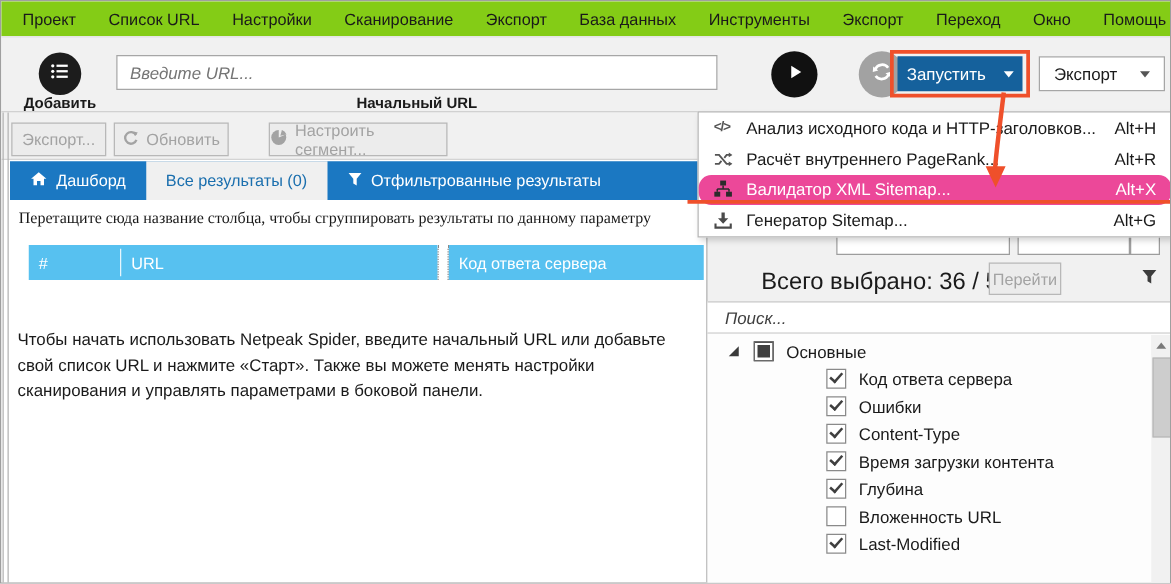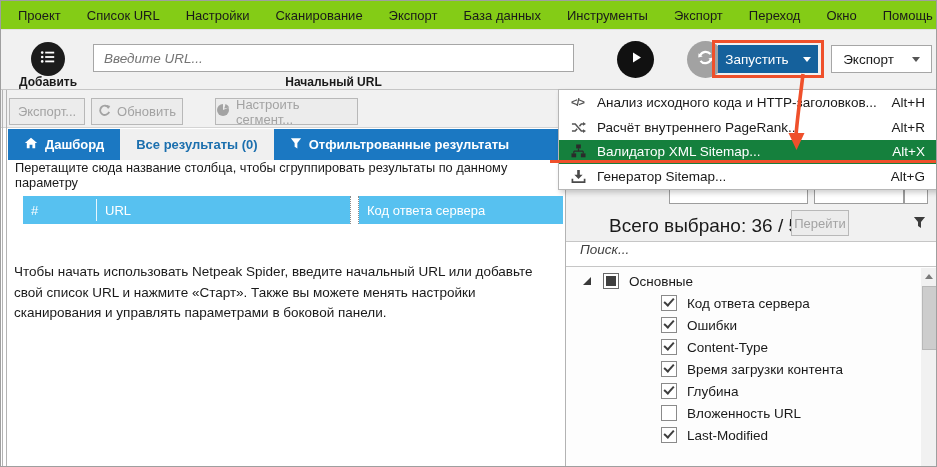--- a/index.html
+++ b/index.html
@@ -31,43 +31,43 @@
 
   
   .actionbar{left:0;top:89px;width:100%;height:38px;background:#f1f1f1;border-bottom:1px solid #d4d4d4;}
   .dis-btn{background:#ececec;border:1px solid #b8b8b8;color:#a3a3a3;font-size:13px;
            display:flex;align-items:center;justify-content:center;gap:6px;}
 
   
   .vline{width:1px;background:#b3b3b3;}
 
   
-  .tabstrip{left:7px;top:128px;width:555px;height:31px;background:#1b78c2;display:flex;align-items:stretch;font-weight:bold;}
+  .tabstrip{left:7px;top:128px;width:555px;height:31px;background:#1b78c2;display:flex;align-items:stretch;}
   .tab{display:flex;align-items:center;gap:7px;padding:0 16px;font-size:13px;color:#fff;white-space:nowrap;}
   .tab.active{background:#f0f0f0;color:#1b6fae;}
 
   .hint-row{left:7px;top:159px;width:555px;height:29px;background:#fff;display:flex;align-items:center;
-            padding-left:7px;font-size:12.8px;color:#1a1a1a;}
+            padding-left:7px;font-size:12.8px;color:#1a1a1a;font-family:Liberation Serif, serif;}
 
   
   .thead{left:22px;top:195px;width:540px;height:28px;background:#57c1f0;color:#fff;font-size:13px;}
   .thead .col{position:absolute;top:0;height:100%;display:flex;align-items:center;padding-left:8px;}
   .col-sep{position:absolute;top:3px;bottom:3px;width:1px;background:#fff;opacity:.85;}
   .dot-sep{position:absolute;top:0;bottom:0;left:327px;width:7px;background:#fff;
            border-left:1px dotted #8a8a8a;border-right:1px dotted #8a8a8a;}
 
   .empty-text{left:13px;top:261px;width:532px;font-size:13.5px;line-height:20.5px;color:#1a1a1a;}
 
   
   .sidebar-bg{left:564px;top:89px;width:373px;height:378px;background:#f1f1f1;border-left:1px solid #b3b3b3;}
   .partial-box{background:#fff;border:1px solid #9d9d9d;z-index:1;}
   .summary{left:608px;top:214px;font-size:19px;color:#1a1a1a;z-index:1;}
   .go-btn{left:790px;top:209px;width:58px;height:26px;z-index:1;}
   .search-box{left:565px;top:240px;width:372px;height:26px;background:#fff;border-top:1px solid #c6c6c6;
-              border-bottom:1px solid #c6c6c6;display:flex;padding-left:14px;
+              border-bottom:1px solid #c6c6c6;display:flex;align-items:center;padding-left:14px;
               font-style:italic;font-size:13.5px;color:#3f3f3f;z-index:1;}
   .tree-bg{left:565px;top:266px;width:372px;height:201px;background:#fdfdfd;z-index:1;}
   .scrollbar{left:920px;top:267px;width:16px;height:200px;background:#f1f1f1;z-index:2;}
   .sb-btn{width:16px;height:16px;display:flex;align-items:center;justify-content:center;background:#f1f1f1;}
   .sb-up{width:0;height:0;border-left:4px solid transparent;border-right:4px solid transparent;
          border-bottom:5px solid #7a7a7a;}
   .sb-thumb{position:absolute;top:18px;left:1px;width:14px;height:62px;background:#cdcdcd;border:1px solid #b8b8b8;}
 
   .group-row{left:565px;top:269px;width:350px;height:22px;display:flex;align-items:center;z-index:1;}
   .expander{width:0;height:0;border-bottom:8px solid #3a3a3a;border-left:8px solid transparent;
@@ -80,21 +80,21 @@
   .tree-list{left:565px;top:291px;width:350px;z-index:1;}
   .tree-row{display:flex;align-items:center;height:22px;padding-left:95px;}
 
   
   .menu{left:557px;top:88px;width:380px;height:101px;background:#fff;border:1px solid #b6b6b6;
         box-shadow:2px 3px 5px rgba(0,0,0,.18);z-index:20;display:flex;flex-direction:column;}
   .menu-item{height:24.75px;display:flex;align-items:center;padding:0 12px 0 12px;font-size:13.5px;color:#1a1a1a;}
   .menu-item .micon{width:26px;display:flex;align-items:center;flex:0 0 auto;color:#555;}
   .menu-item .mlabel{flex:1;}
   .menu-item .mshort{margin-left:8px;}
-  .menu-item.highlighted{background:#15803d;color:#fff;}
+  .menu-item.highlighted{background:#ec4899;color:#fff;border-radius:10px;}
   .code-glyph{font-size:11px;font-weight:bold;letter-spacing:-1px;color:#555;}
 
   .red-underline{left:549px;top:158.5px;width:388px;height:3.5px;background:#ef502b;z-index:23;}
   .arrow-svg{left:778px;top:71px;z-index:24;pointer-events:none;}
 </style>
 </head>
 <body>
 
 <div id="root">
 

